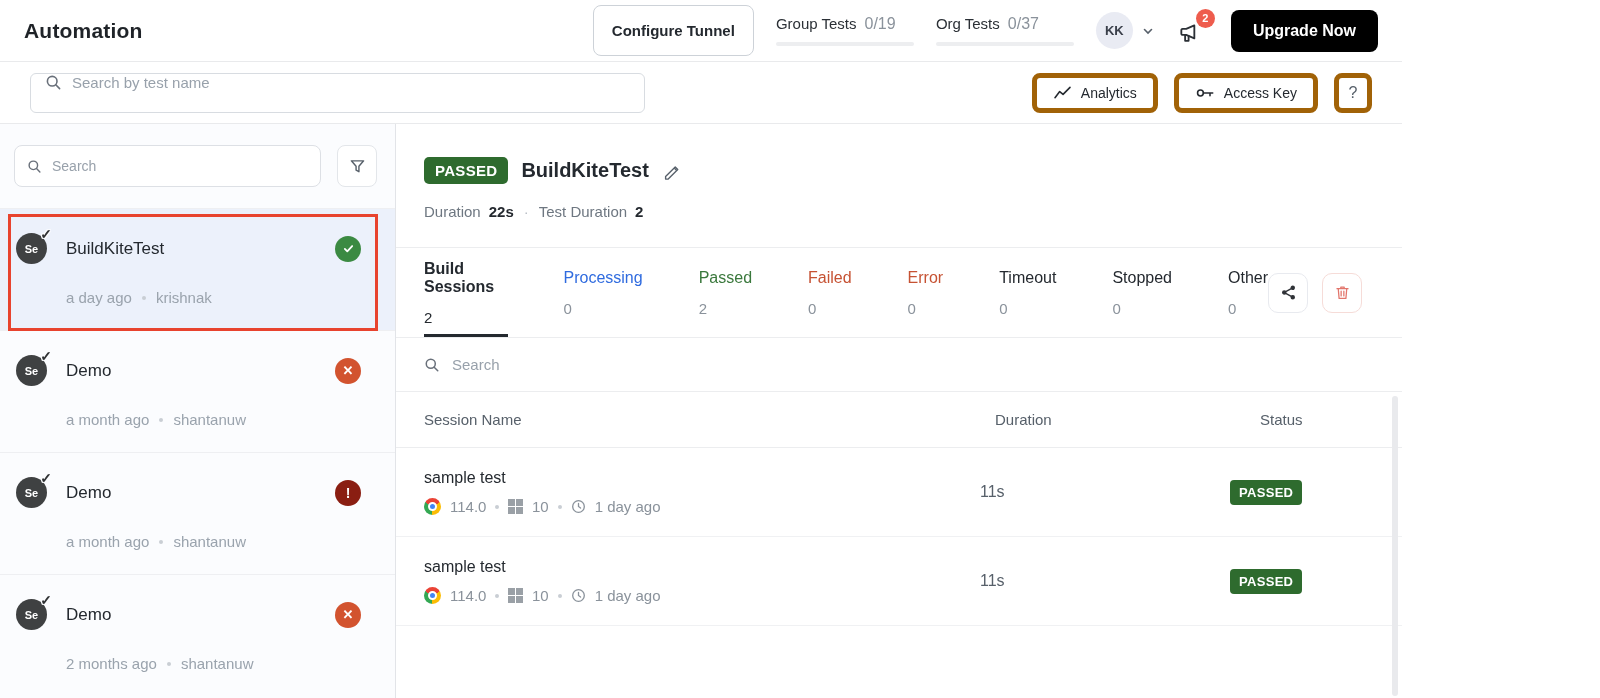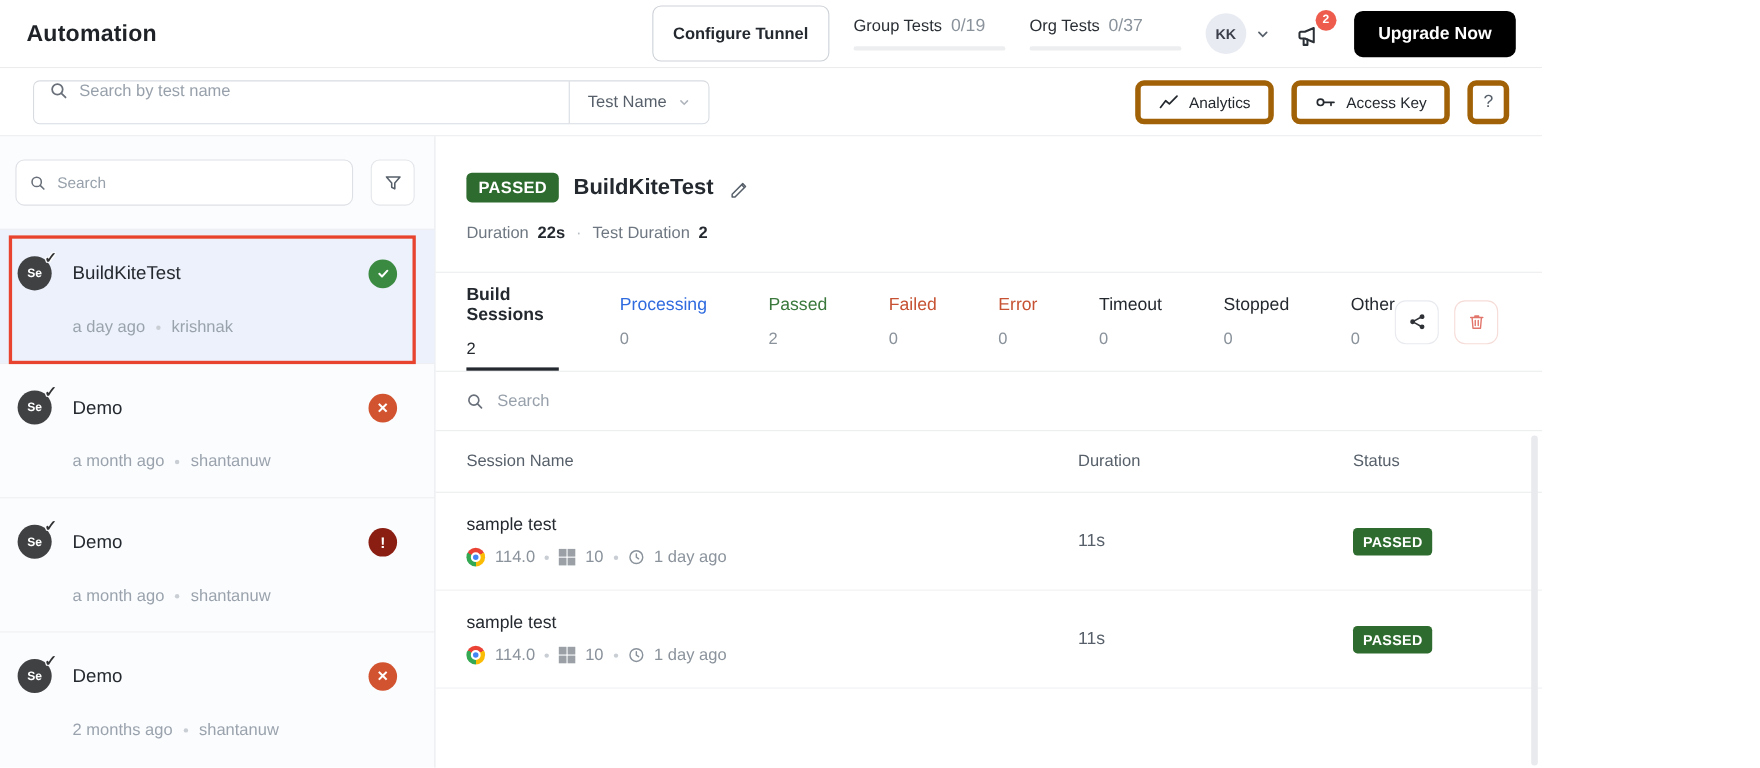--- a/index.html
+++ b/index.html
@@ -154,20 +154,21 @@
 
   .m-search { height:54px; border-bottom:1px solid #ECEDEF; display:flex; align-items:center; gap:12px; padding:0 28px; }
   .m-search .mag { color:#69707A; }
   .m-search input { flex:1; border:none; outline:none; font-size:15px; font-family:inherit; color:#24292F; }
   .m-search input::placeholder { color:#98A1AB; }
 
   .t-head {
     display:grid; grid-template-columns:556px 250px 1fr; align-items:center;
     height:56px; padding:0 40px 0 28px; font-size:15px; color:#57606A;
     border-bottom:1px solid #ECEDEF;
+    gap:15px;
   }
   .t-row {
     display:grid; grid-template-columns:556px 250px 1fr; align-items:center;
     height:89px; padding:0 40px 0 28px; border-bottom:1px solid #F0F1F3;
   }
   .row-title { font-size:16px; color:#24292F; margin-bottom:11px; }
   .row-meta { display:flex; align-items:center; gap:9px; font-size:15px; color:#8A929B; }
   .cell-duration { font-size:16px; color:#57606A; }
   .badge-passed-sm {
     display:inline-block; background:#2E6B2E; color:#fff; font-size:13px; font-weight:700;
@@ -233,28 +234,20 @@
 
   <div class="toolbar">
     <div class="search-group">
       <span class="mag">
         <svg width="17" height="17" viewBox="0 0 17 17" fill="none" stroke="currentColor" stroke-width="1.6" stroke-linecap="round">
             <circle cx="7.2" cy="7.2" r="4.8"></circle>
             <path d="M10.8 10.8 14.6 14.6"></path>
           </svg>
       </span>
       <input type="text" placeholder="Search by test name" style="">
-      <div class="tn-select">
-        <span>Test Name</span>
-        <span style="color:#AEB4BC;">
-          <svg width="12" height="12" viewBox="0 0 14 14" fill="none" stroke="currentColor" stroke-width="1.6" stroke-linecap="round">
-              <path d="M3.5 5.5 7 9l3.5-3.5"></path>
-            </svg>
-        </span>
-      </div>
     </div>
     <div class="toolbar-right">
       <button class="tb-btn">
         <span>
           <svg width="19" height="15" viewBox="0 0 20 16" fill="none" stroke="#24292F" stroke-width="1.7" stroke-linecap="round" stroke-linejoin="round">
               <path d="M2 13.5 7 7l3.6 3L18 2.5"></path>
             </svg>
         </span>
         <span>Analytics</span>
       </button>

